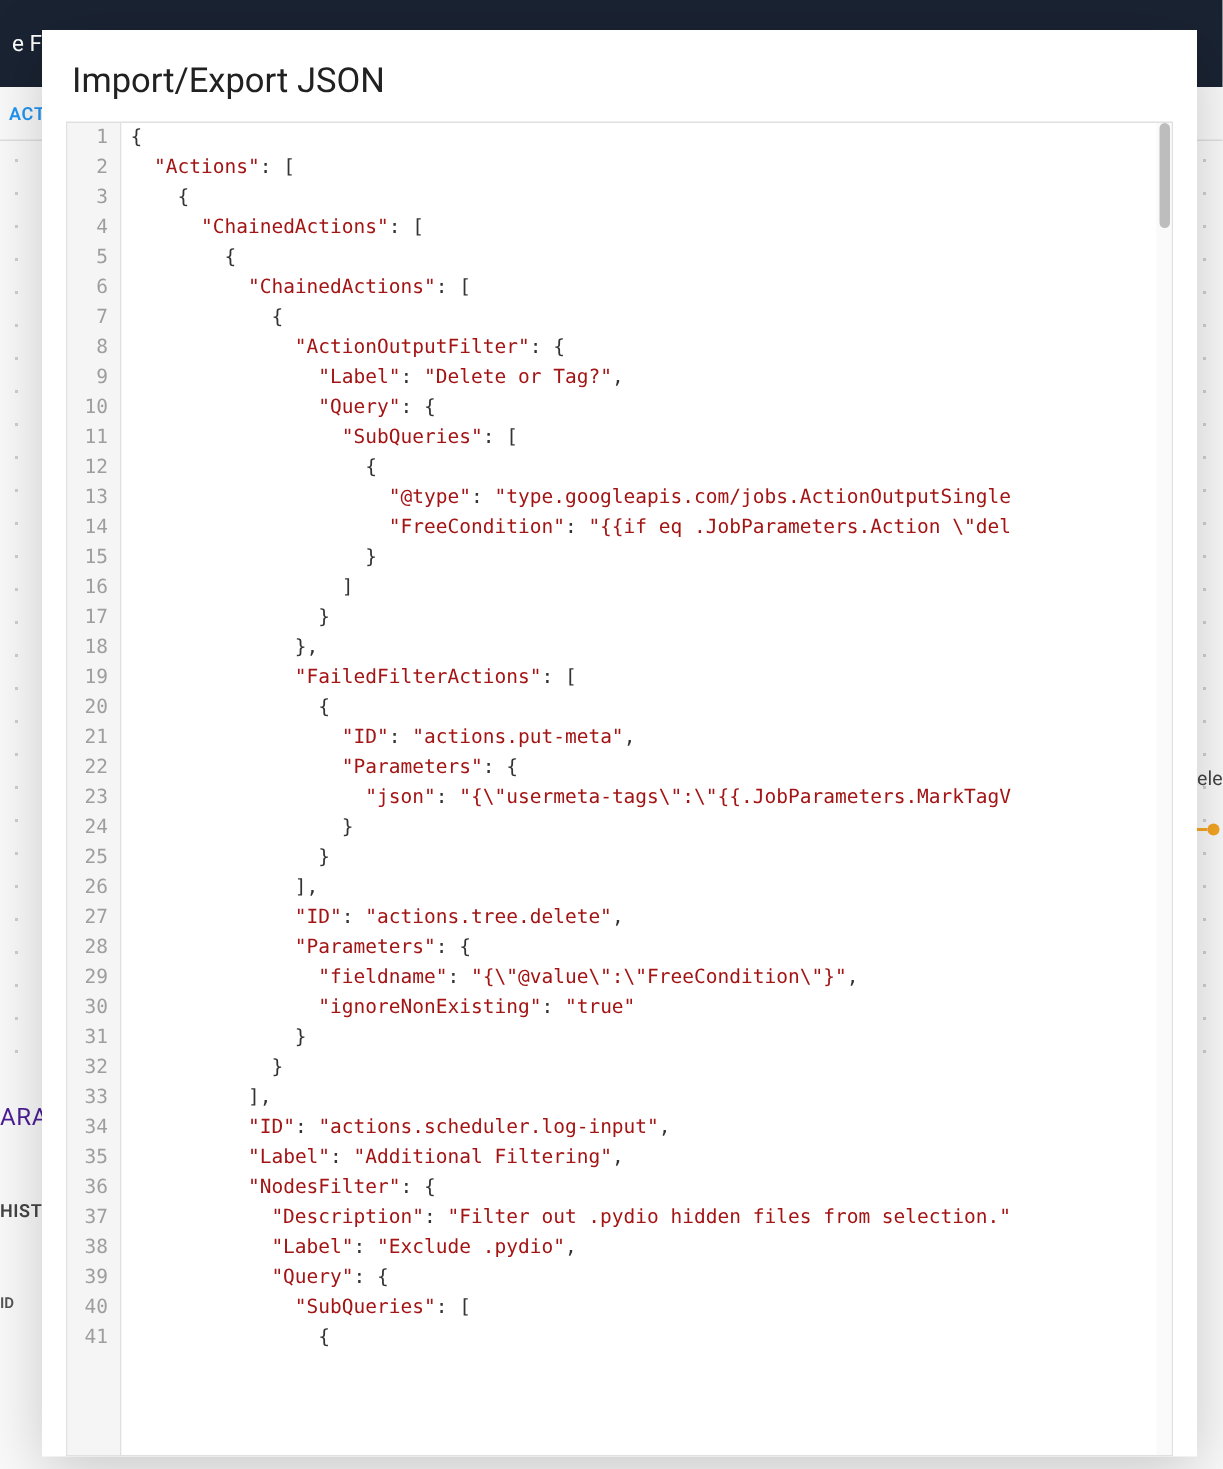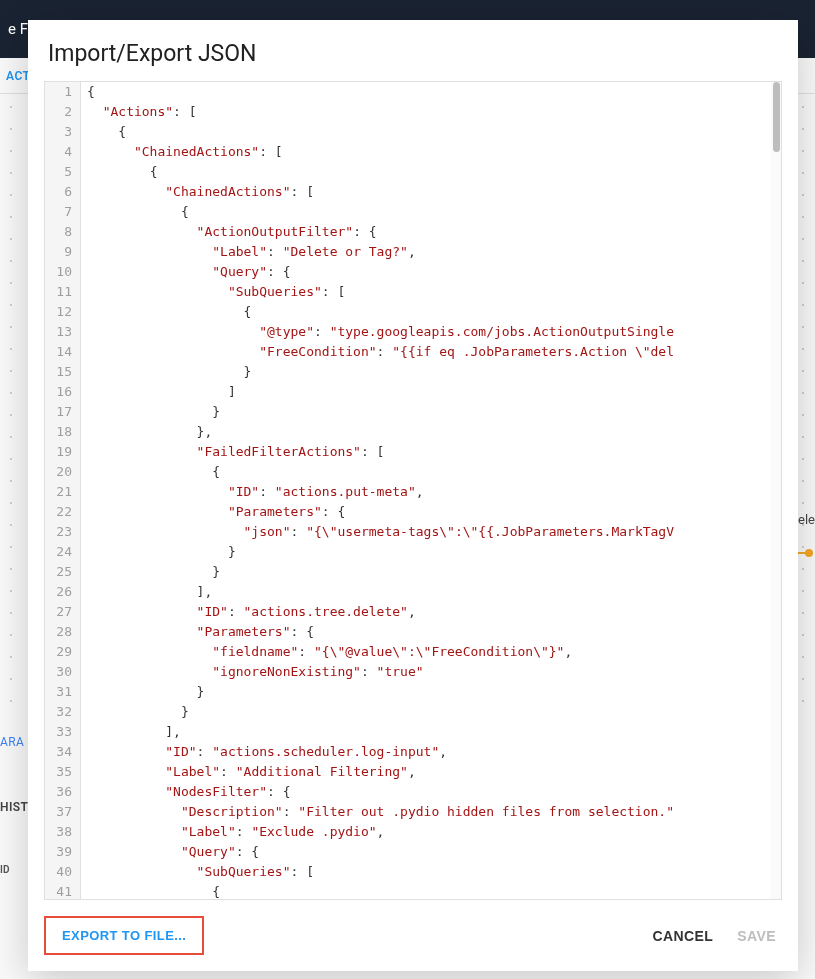--- a/index.html
+++ b/index.html
@@ -43,22 +43,22 @@
     .backdrop-dots {
       position: absolute;
       top: 96px; left: 0; right: 0; bottom: 260px;
       background-image: radial-gradient(circle, #d0d0d0 1px, transparent 1px);
       background-size: 22px 22px;
     }
     .backdrop-section-separa {
       position: absolute;
       left: 0;
       top: 735px;
-      font-size: 12px;
-      color: #3b82f6;
+      font-size: 16px;
+      color: #4c1d95;
       text-transform: uppercase;
       letter-spacing: 0.4px;
     }
     .backdrop-section-hist {
       position: absolute;
       left: 0;
       top: 800px;
       font-size: 12px;
       font-weight: 600;
       color: #444;
@@ -325,20 +325,13 @@
             <span class="tok-key">"Query"</span><span class="tok-punc">: {</span>
               <span class="tok-key">"SubQueries"</span><span class="tok-punc">: [</span>
                 <span class="tok-punc">{</span>
 </div>
       <div class="scrollbar-track">
         <div class="scrollbar-thumb"></div>
       </div>
     </div>
   </div>
 
-  <div class="dialog-buttons">
-    <button class="export-btn">EXPORT TO FILE...</button>
-    <div class="right-btn-group">
-      <button class="cancel-btn">CANCEL</button>
-      <button class="save-btn" disabled="">SAVE</button>
-    </div>
-  </div>
 </div>
 
 </body></html>

